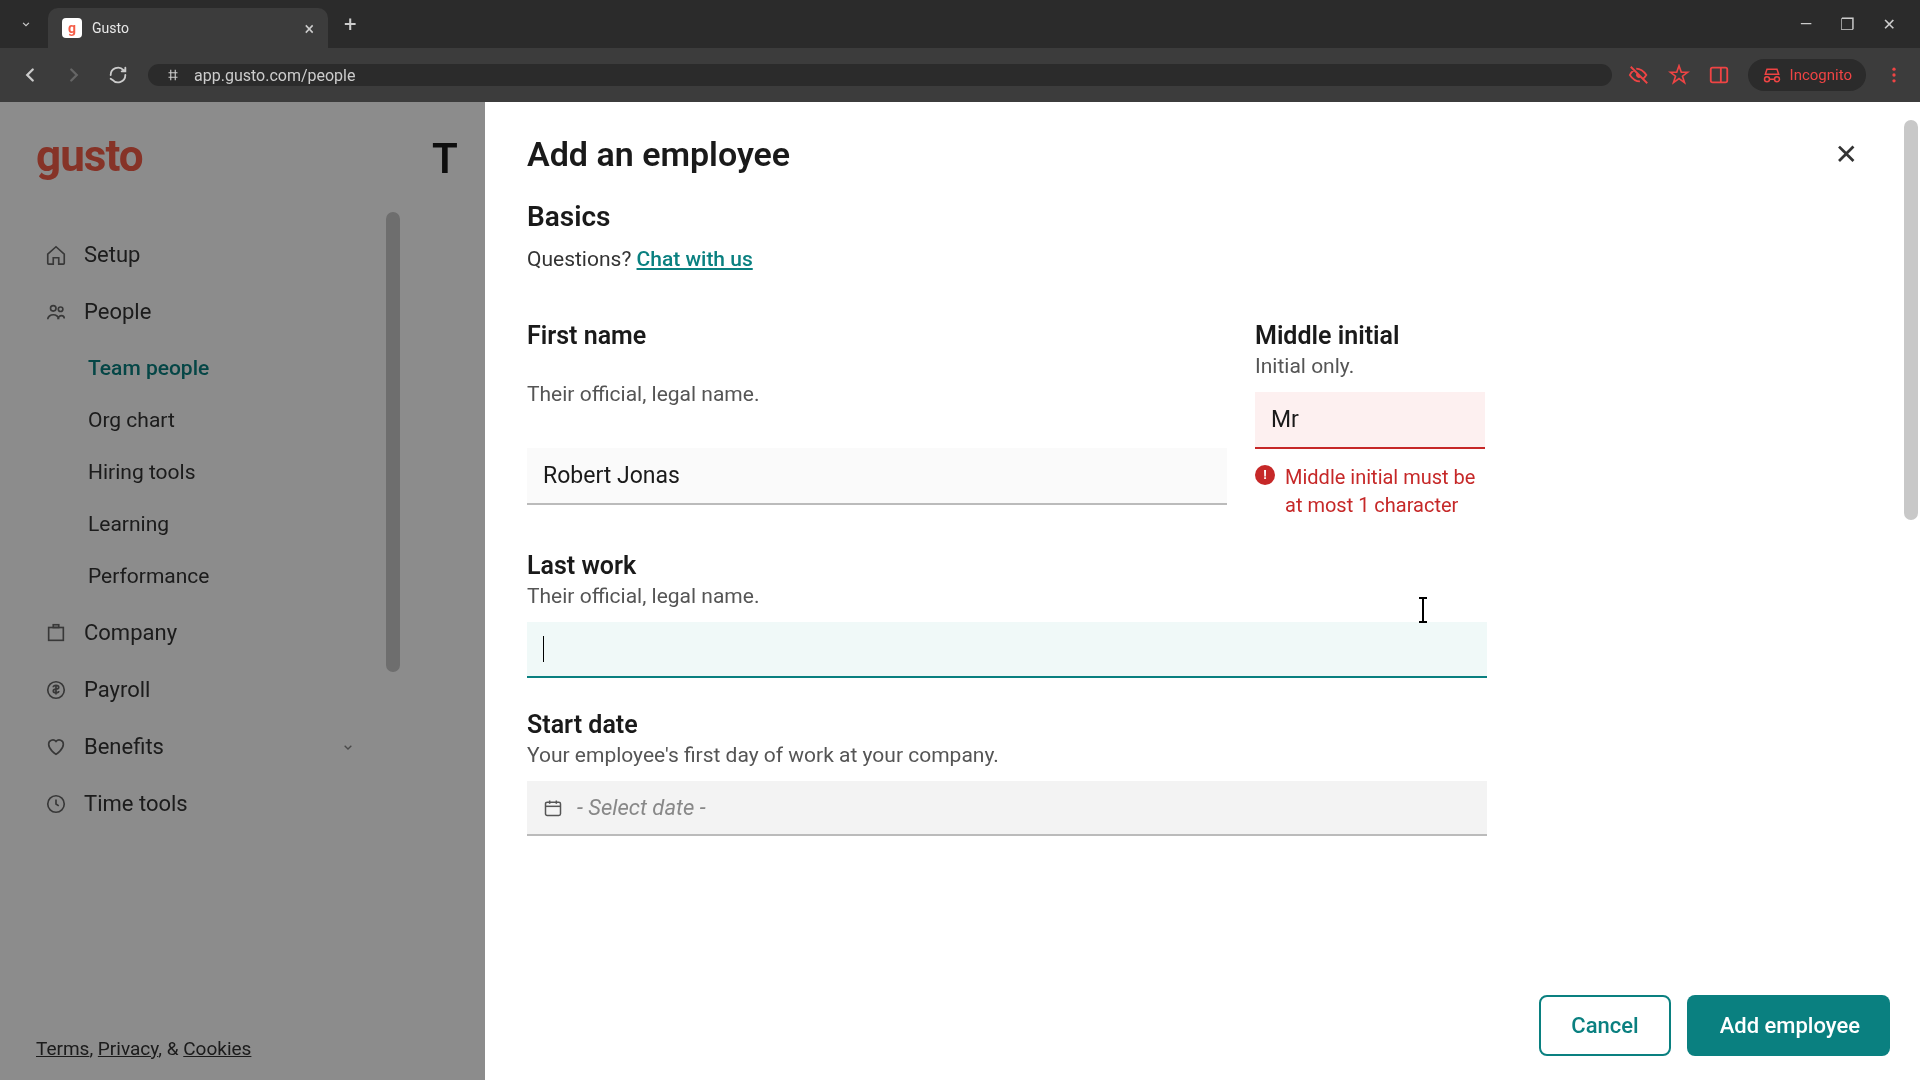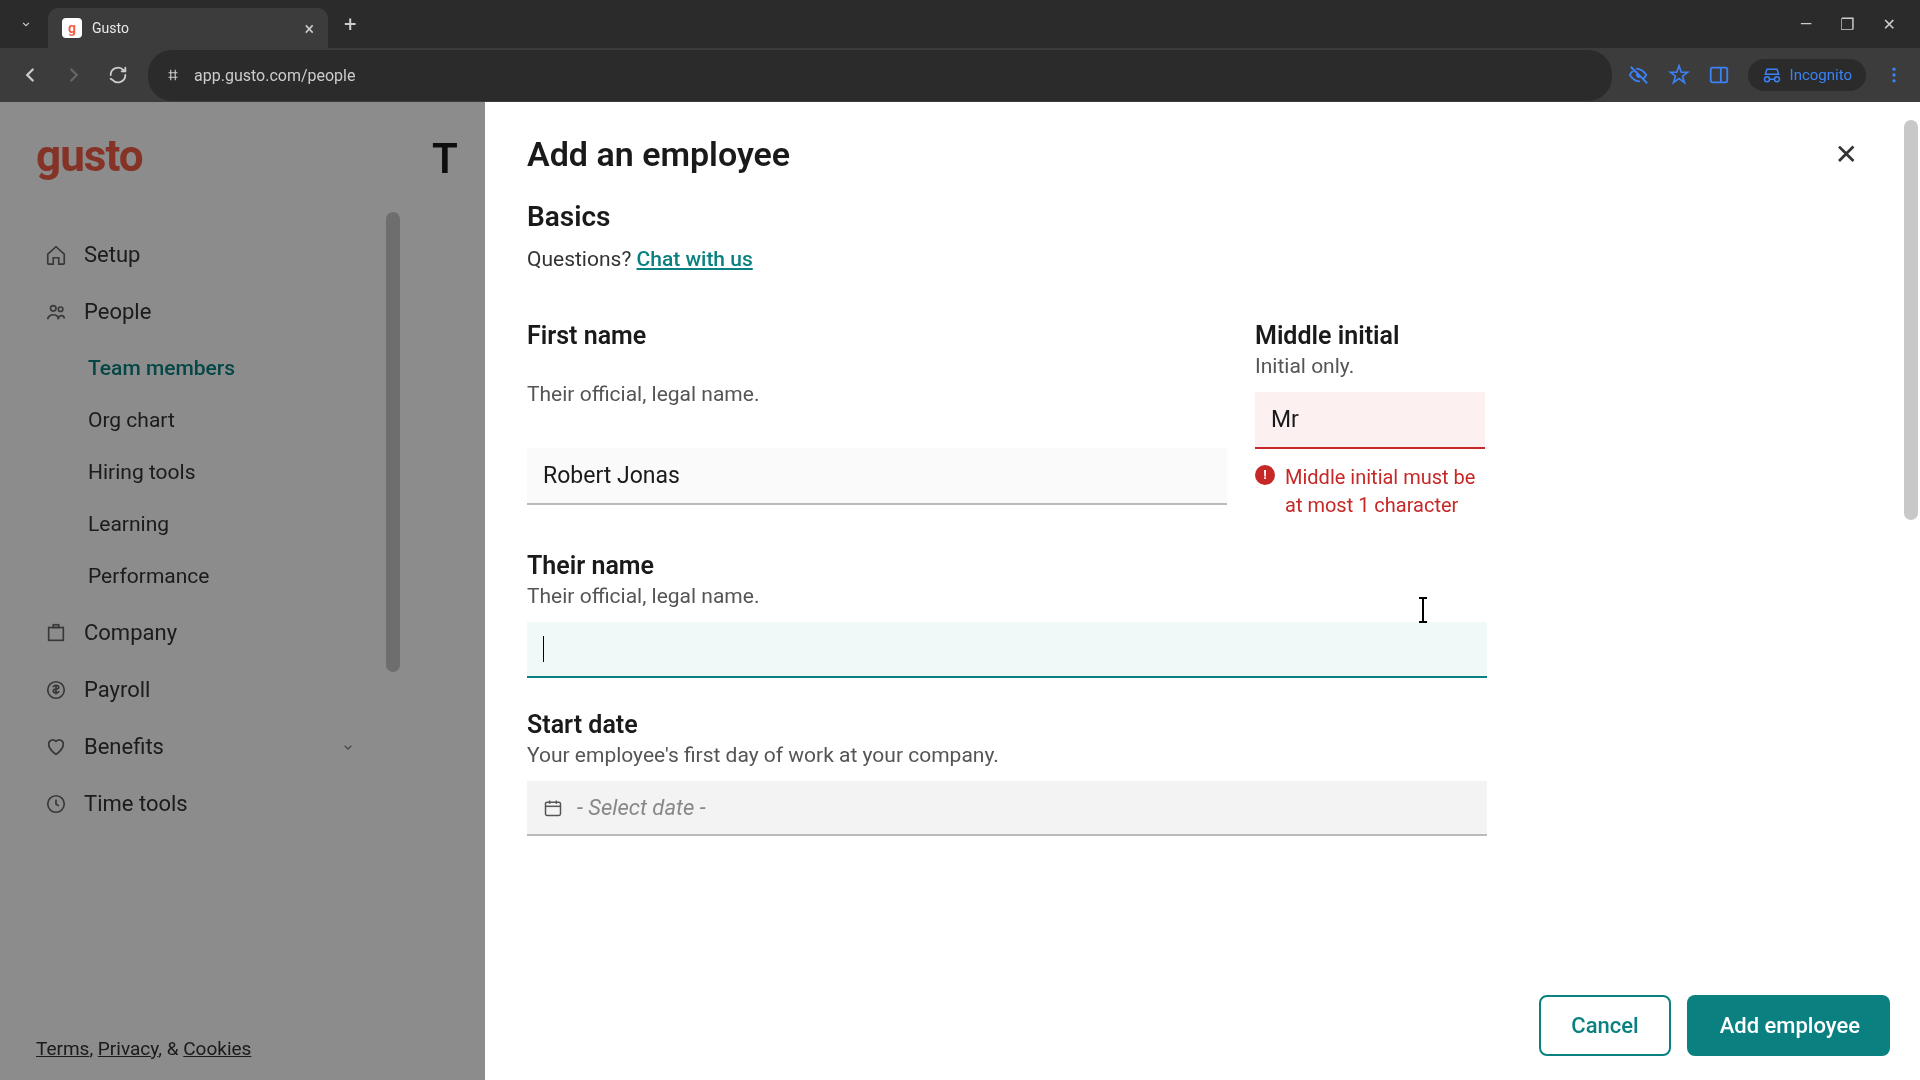--- a/index.html
+++ b/index.html
@@ -13,23 +13,23 @@
 .tab-favicon { width: 20px; height: 20px; background: #fff; border-radius: 4px; display: flex; align-items: center; justify-content: center; color: #f45d48; font-weight: bold; font-size: 14px; margin-right: 10px; }
 .tab-title { color: #e8e8e8; font-size: 14px; flex: 1; }
 .tab-close { color: #ccc; font-size: 18px; cursor: pointer; }
 .tab-add { color: #ccc; font-size: 22px; margin-left: 16px; cursor: pointer; }
 .window-controls { margin-left: auto; display: flex; gap: 28px; color: #ccc; padding-right: 12px; }
 .window-controls span { cursor: pointer; font-size: 16px; }
 
 .addr-bar { display: flex; align-items: center; height: 54px; padding: 0 16px; background: #3c3c3c; gap: 16px; }
 .nav-btn { color: #ccc; display: flex; align-items: center; justify-content: center; width: 28px; height: 28px; cursor: pointer; }
 .nav-btn.disabled { color: #666; }
-.url-pill { flex: 1; background: #2b2b2b; border-radius: 24px; height: 51px; display: flex; align-items: center; padding: 0 16px; color: #ccc; font-size: 16px; gap: 12px; }
+.url-pill { flex: 1; background: #2b2b2b; border-radius: 24px; height: 22px; display: flex; align-items: center; padding: 0 16px; color: #ccc; font-size: 16px; gap: 12px; }
 .url-text { flex: 1; }
-.addr-right { display: flex; align-items: center; gap: 18px; color: #3b82f6; }
+.addr-right { display: flex; align-items: center; gap: 18px; color: #ef4444; }
 .incognito-pill { background: #2b2b2b; border-radius: 20px; padding: 6px 14px; display: flex; align-items: center; gap: 8px; font-size: 15px; }
 
 
 .app-area { position: relative; height: calc(1080px - 48px - 54px); }
 
 
 .bg-layer { position: absolute; inset: 0; display: flex; }
 .sidebar { width: 400px; padding: 28px 36px; position: relative; }
 .logo { color: #f45d48; font-weight: 700; font-size: 44px; letter-spacing: -1px; margin-bottom: 48px; }
 .nav-list { display: flex; flex-direction: column; gap: 8px; font-size: 22px; color: #333; }
@@ -188,21 +188,21 @@
           <span class="nav-icon">
               <svg width="22" height="22" viewBox="0 0 24 24">
                 <circle cx="9" cy="8" r="3" stroke="currentColor" stroke-width="1.8" fill="none"></circle>
                 <circle cx="17" cy="9" r="2.5" stroke="currentColor" stroke-width="1.8" fill="none"></circle>
                 <path d="M3 20c0-3 3-5 6-5s6 2 6 5M14 20c0-2 2-4 4-4s3 1 3 3" stroke="currentColor" stroke-width="1.8" fill="none"></path>
               </svg>
             </span>
           <span>People</span>
         </div>
         <div class="nav-sub">
-          <div class="nav-sub-item active">Team members</div>
+          <div class="nav-sub-item active">Team people</div>
           <div class="nav-sub-item">Org chart</div>
           <div class="nav-sub-item">Hiring tools</div>
           <div class="nav-sub-item">Learning</div>
           <div class="nav-sub-item">Performance</div>
         </div>
         <div class="nav-item">
           <span class="nav-icon">
               <svg width="22" height="22" viewBox="0 0 24 24">
                 <rect x="4" y="6" width="16" height="14" stroke="currentColor" stroke-width="1.8" fill="none"></rect>
                 <rect x="9" y="3" width="6" height="3" stroke="currentColor" stroke-width="1.8" fill="none"></rect>
@@ -279,21 +279,21 @@
           <input class="field-input error" value="Mr" style="">
           <div class="field-error">
             <div class="field-error-icon">!</div>
             <div>Middle initial must be at most 1 character</div>
           </div>
         </div>
       </div>
 
       <div class="form-row">
         <div class="field full">
-          <div class="field-label">Their name</div>
+          <div class="field-label">Last work</div>
           <div class="field-hint">Their official, legal name.</div>
           <div class="field-input focused" style="height:56px; display:flex; align-items:center;">
             <span class="cursor-caret"></span>
           </div>
         </div>
       </div>
 
       <div class="form-row" style="flex-direction:column; margin-bottom:0;">
         <div class="field full">
           <div class="field-label">Start date</div>

